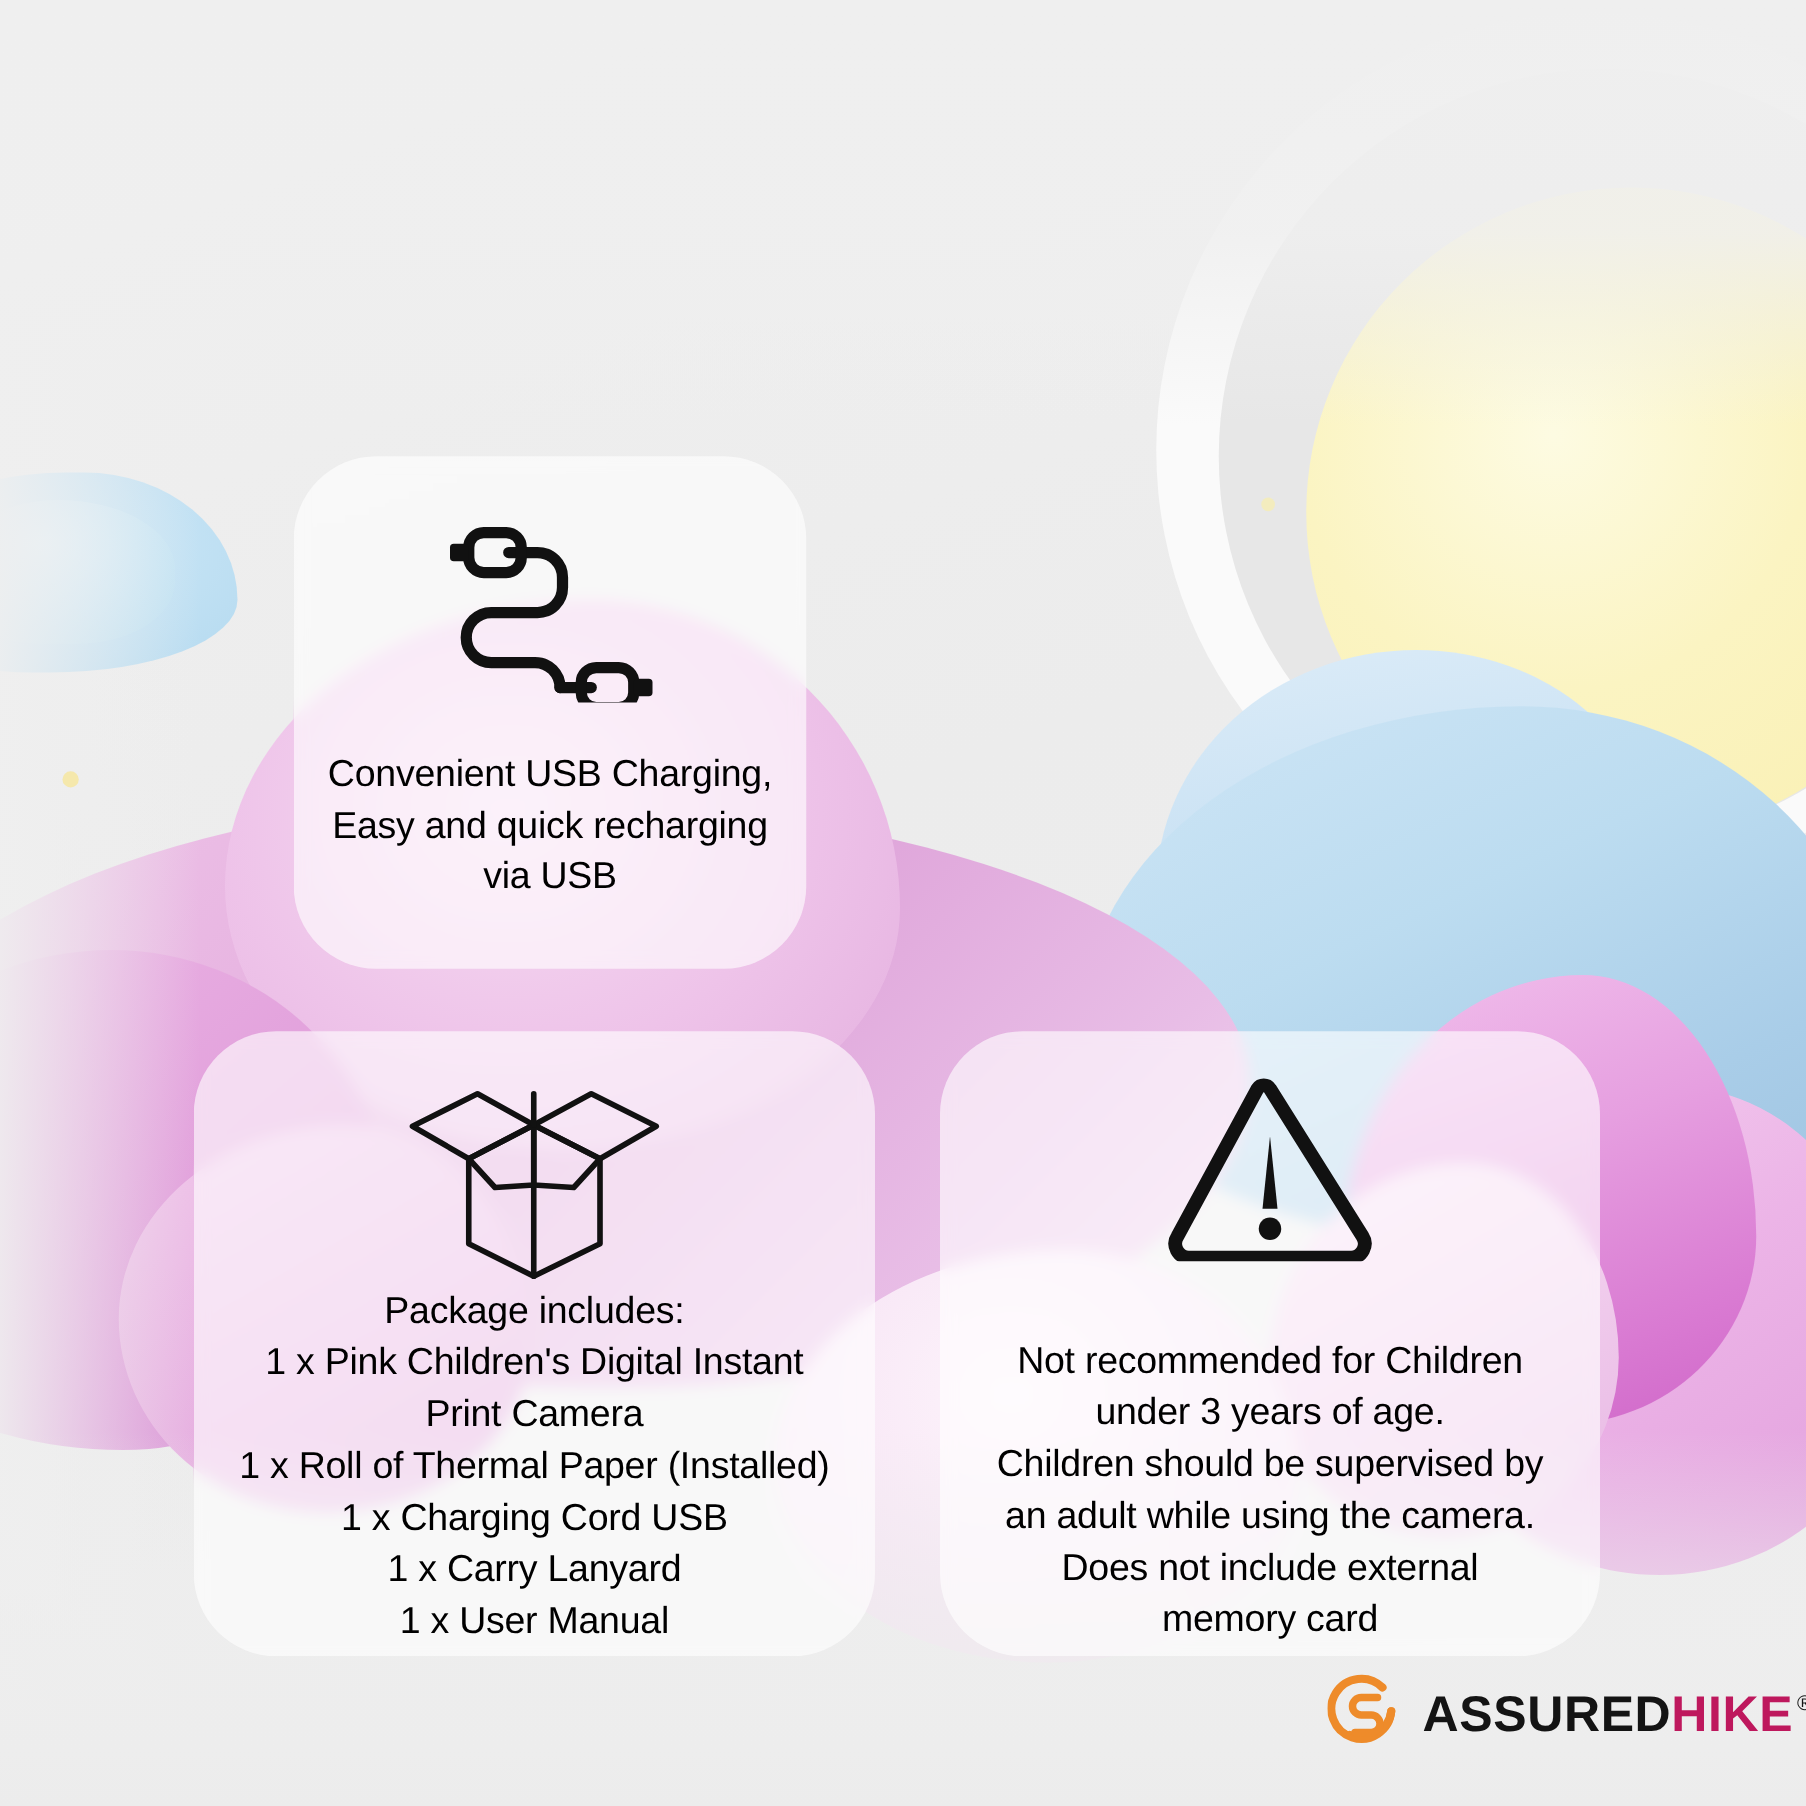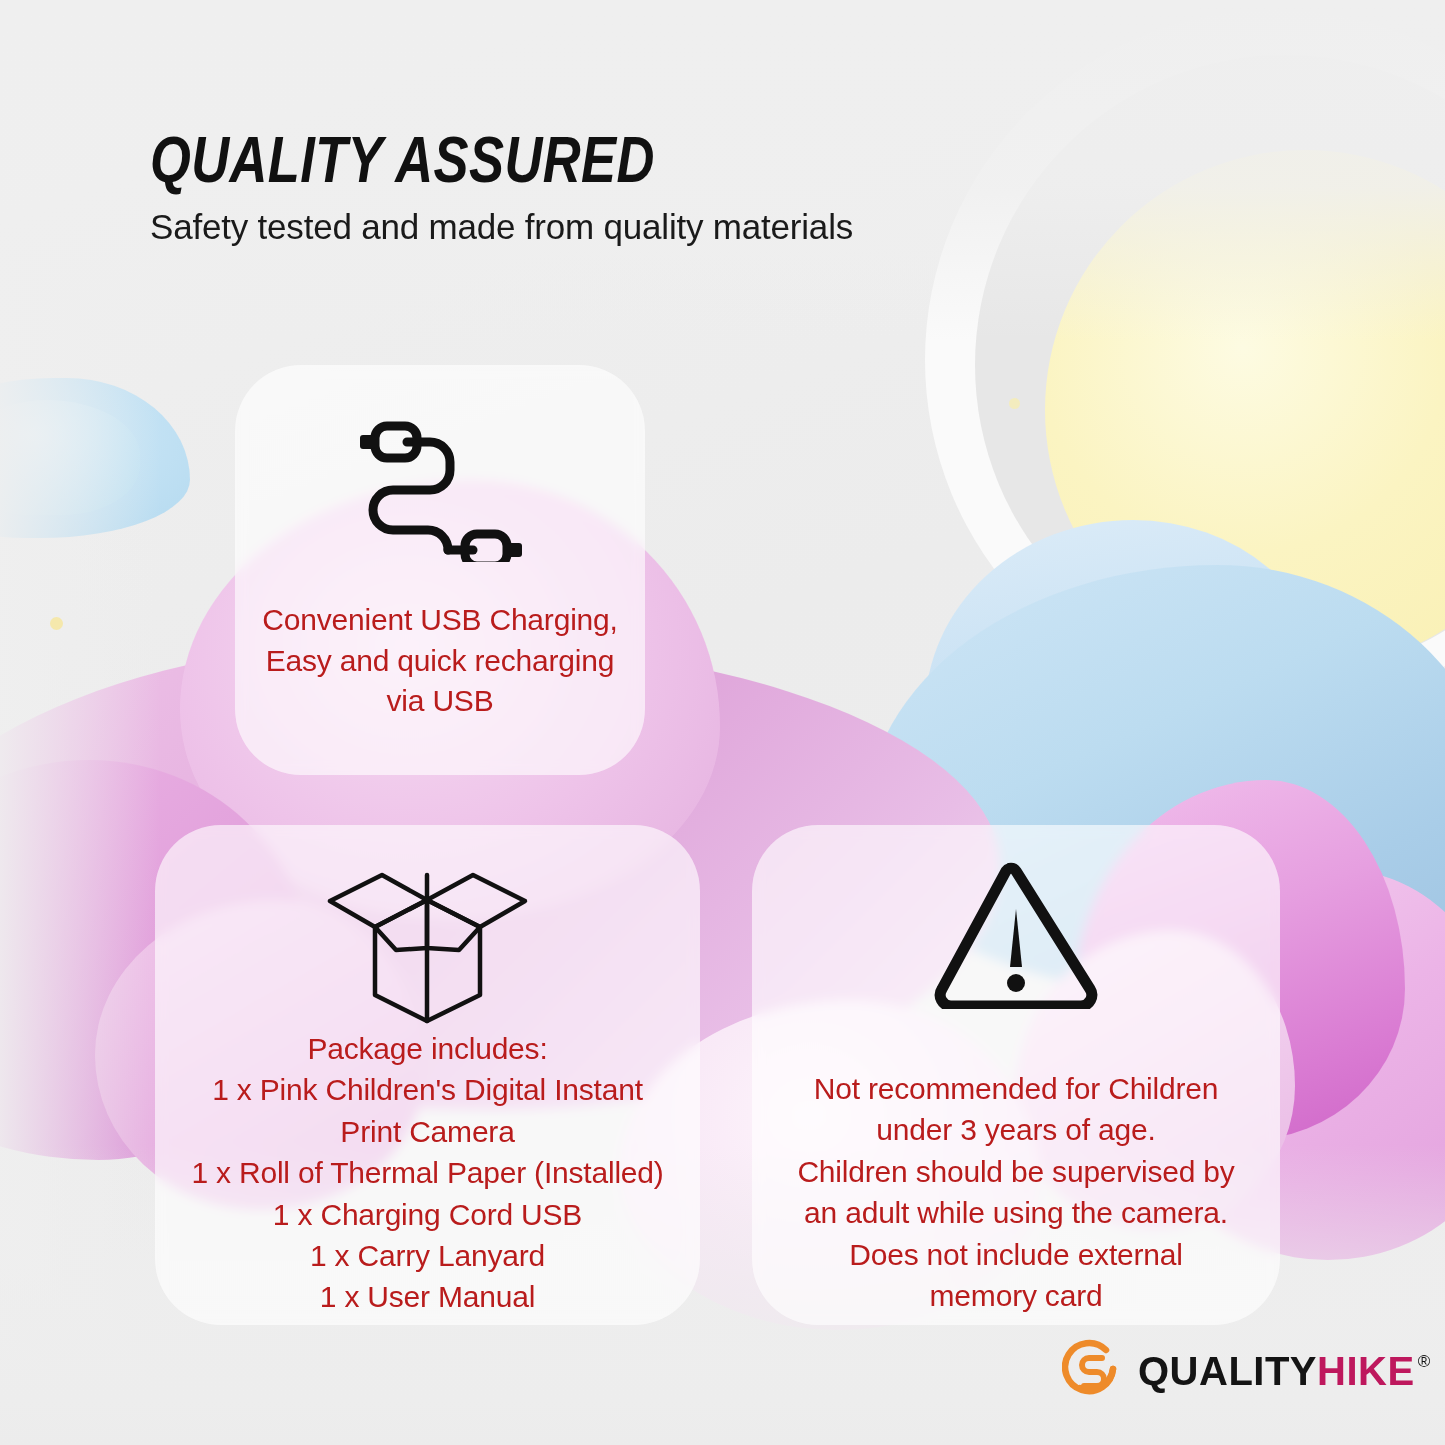--- a/index.html
+++ b/index.html
@@ -266,21 +266,21 @@
   .card-3 { left: 155px; top: 825px;  width: 545px; height: 500px; padding-top: 28px; }
   .card-4 { left: 752px; top: 825px;  width: 528px; height: 500px; padding-top: 34px; }
 
   .icon-wrap {
     display: flex;
     align-items: center;
     justify-content: center;
   }
   .card-text {
     text-align: center;
-    color: #b91c1c;
+    color: #000000;
     font-size: 30px;
     line-height: 1.35;
     letter-spacing: -0.2px;
     white-space: pre-line;
   }
   .card-1 .card-text { margin-top: 38px; width: 370px; }
   .card-2 .card-text { margin-top: 32px; width: 360px; }
   .card-3 .card-text { width: 520px; font-size: 30px; line-height: 1.38; }
   .card-4 .card-text { margin-top: 59px; width: 500px; font-size: 30px; line-height: 1.38; }
 
@@ -341,24 +341,20 @@
     <div class="top-fade"></div>
     <div class="left-fade"></div>
     <div class="bottom-fade"></div>
 
     <div class="dot-yellow"></div>
     <div class="dot-yellow2"></div>
   </div>
 
   <div class="content">
 
-    <div class="header">
-      <h1 class="headline">QUALITY ASSURED</h1>
-      <p class="subhead">Safety tested and made from quality materials</p>
-    </div>
 
     <div class="grid">
 
       <div class="card card-1">
         <div class="icon-wrap">
           <svg width="175" height="145" viewBox="0 0 175 145" fill="none" xmlns="http://www.w3.org/2000/svg" aria-hidden="true">
 
             <path d="M54 25 H77 a20 20 0 0 1 20 20 v8 a20 20 0 0 1 -20 20 H40 a20 20 0 0 0 -20 20 v0 a20 20 0 0 0 20 20 h35 a20 20 0 0 1 20 20 v0" stroke="#111111" stroke-width="9" stroke-linecap="round" stroke-linejoin="round" fill="none"></path>
             <path d="M95 133 H120" stroke="#111111" stroke-width="9" stroke-linecap="round" fill="none"></path>
 
@@ -424,20 +420,20 @@
 
     <div class="logo">
       <span class="logo-mark">
         <svg width="62" height="62" viewBox="0 0 62 62" fill="none" xmlns="http://www.w3.org/2000/svg" aria-hidden="true">
           <path d="M44 12 A24 24 0 1 0 51 31" stroke="#ee8b2a" stroke-width="6.5" stroke-linecap="round" fill="none"></path>
           <path d="M18 50 A24 24 0 0 0 51 31" stroke="#ee8b2a" stroke-width="6.5" stroke-linecap="round" fill="none"></path>
           <path d="M40 20 H27 a7 7 0 0 0 0 14 h8 a7 7 0 0 1 0 14 H22" stroke="#ee8b2a" stroke-width="6" stroke-linecap="round" stroke-linejoin="round" fill="none"></path>
         </svg>
       </span>
       <span class="logo-text">
-        <span class="logo-social">QUALITY</span>
+        <span class="logo-social">ASSURED</span>
         <span class="logo-hike">HIKE</span>
         <span class="logo-reg">®</span>
       </span>
     </div>
 
   </div>
 </div>
 
 </body></html>

